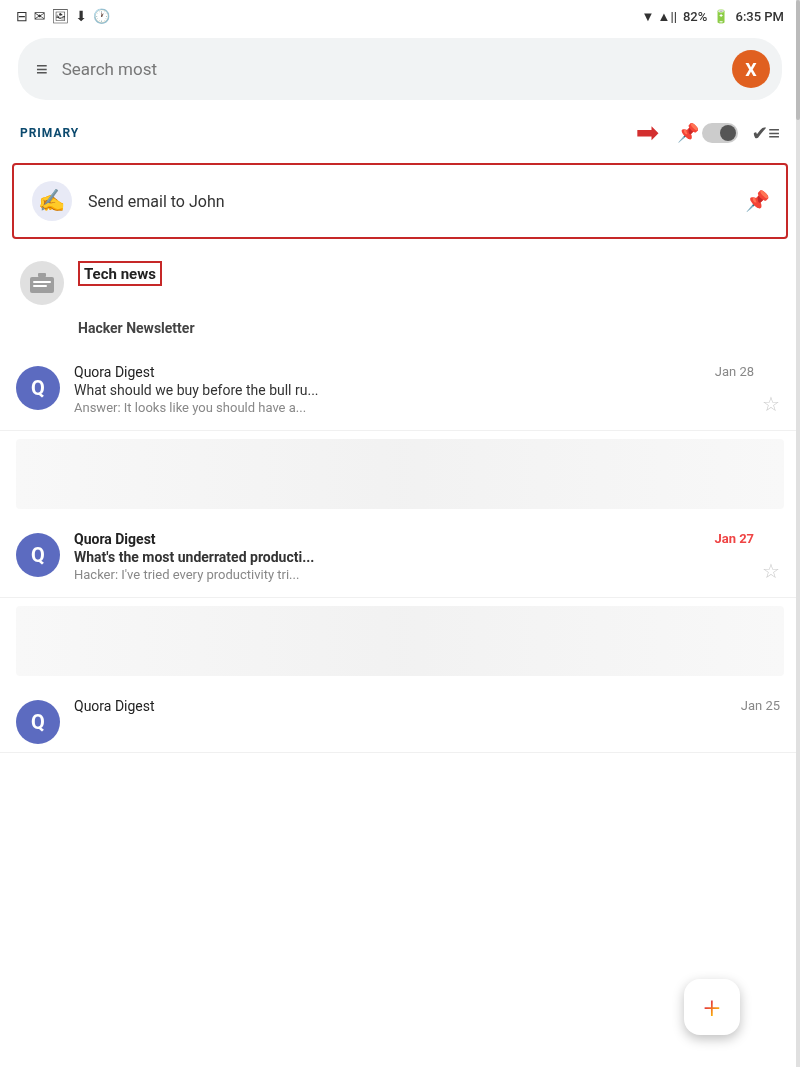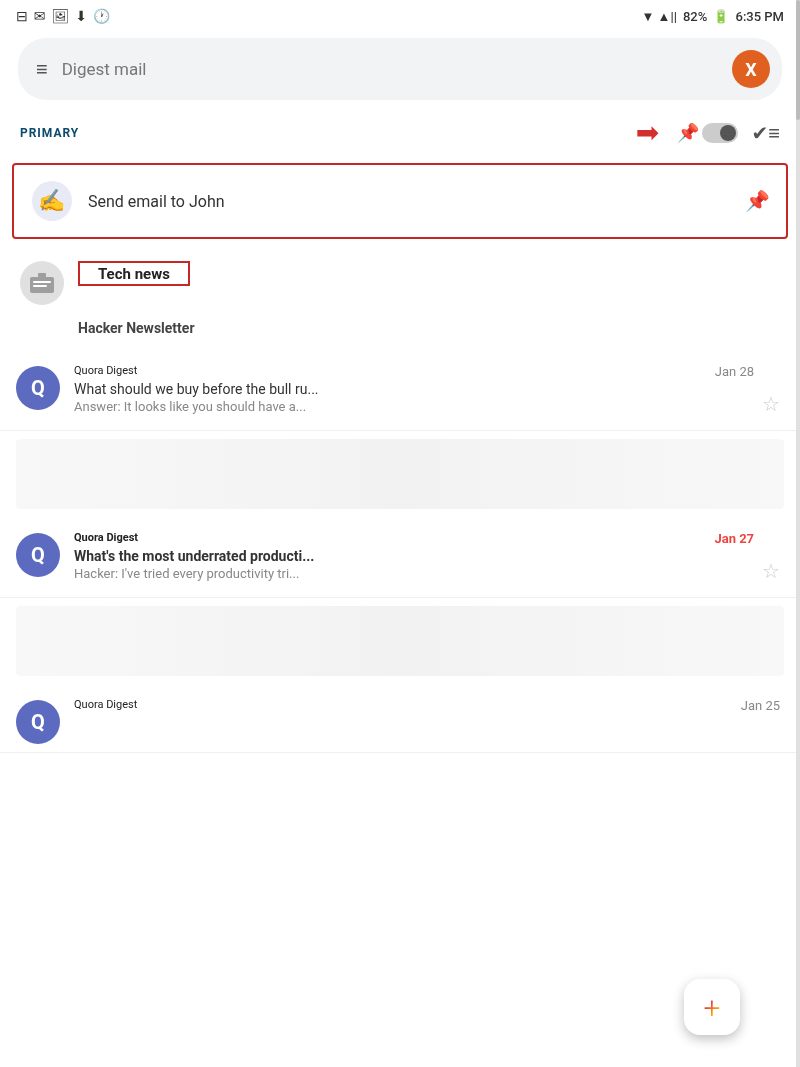--- a/index.html
+++ b/index.html
@@ -164,21 +164,21 @@
       flex: 1;
       overflow: hidden;
     }
     .email-top-row {
       display: flex;
       justify-content: space-between;
       align-items: flex-start;
       margin-bottom: 2px;
     }
     .email-sender {
-      font-size: 11px;
+      font-size: 14px;
       color: #222;
       font-weight: 400;
     }
     .email-sender.bold { font-weight: 700; }
     .email-date {
       font-size: 13px;
       color: #888;
       white-space: nowrap;
       margin-left: 8px;
     }
@@ -258,21 +258,21 @@
       flex-shrink: 0;
       font-size: 20px;
       color: #888;
     }
     .tech-content {
       flex: 1;
     }
     .tech-title-box {
       display: inline-block;
       border: 2px solid #c62828;
-      padding: 1px 18px;
+      padding: 1px 4px;
       margin-bottom: 2px;
     }
     .tech-title {
       font-size: 15px;
       font-weight: 700;
       color: #222;
     }
     .tech-sub {
       font-size: 14px;
       font-weight: 700;
@@ -347,21 +347,21 @@
     <span style="font-size:13px;">▼ ▲||</span>
     <span>82%</span>
     <span>🔋</span>
     <span>6:35 PM</span>
   </div>
 </div>
 
 <div class="search-bar-container">
   <div class="search-bar">
     <span class="hamburger">≡</span>
-    <span class="search-text">Digest mail</span>
+    <span class="search-text">Search most</span>
     <div class="avatar-btn">X</div>
   </div>
 </div>
 
 <div class="primary-row">
   <span class="primary-label">PRIMARY</span>
   <div class="primary-icons">
 
     <span class="red-arrow">➡</span>
 

